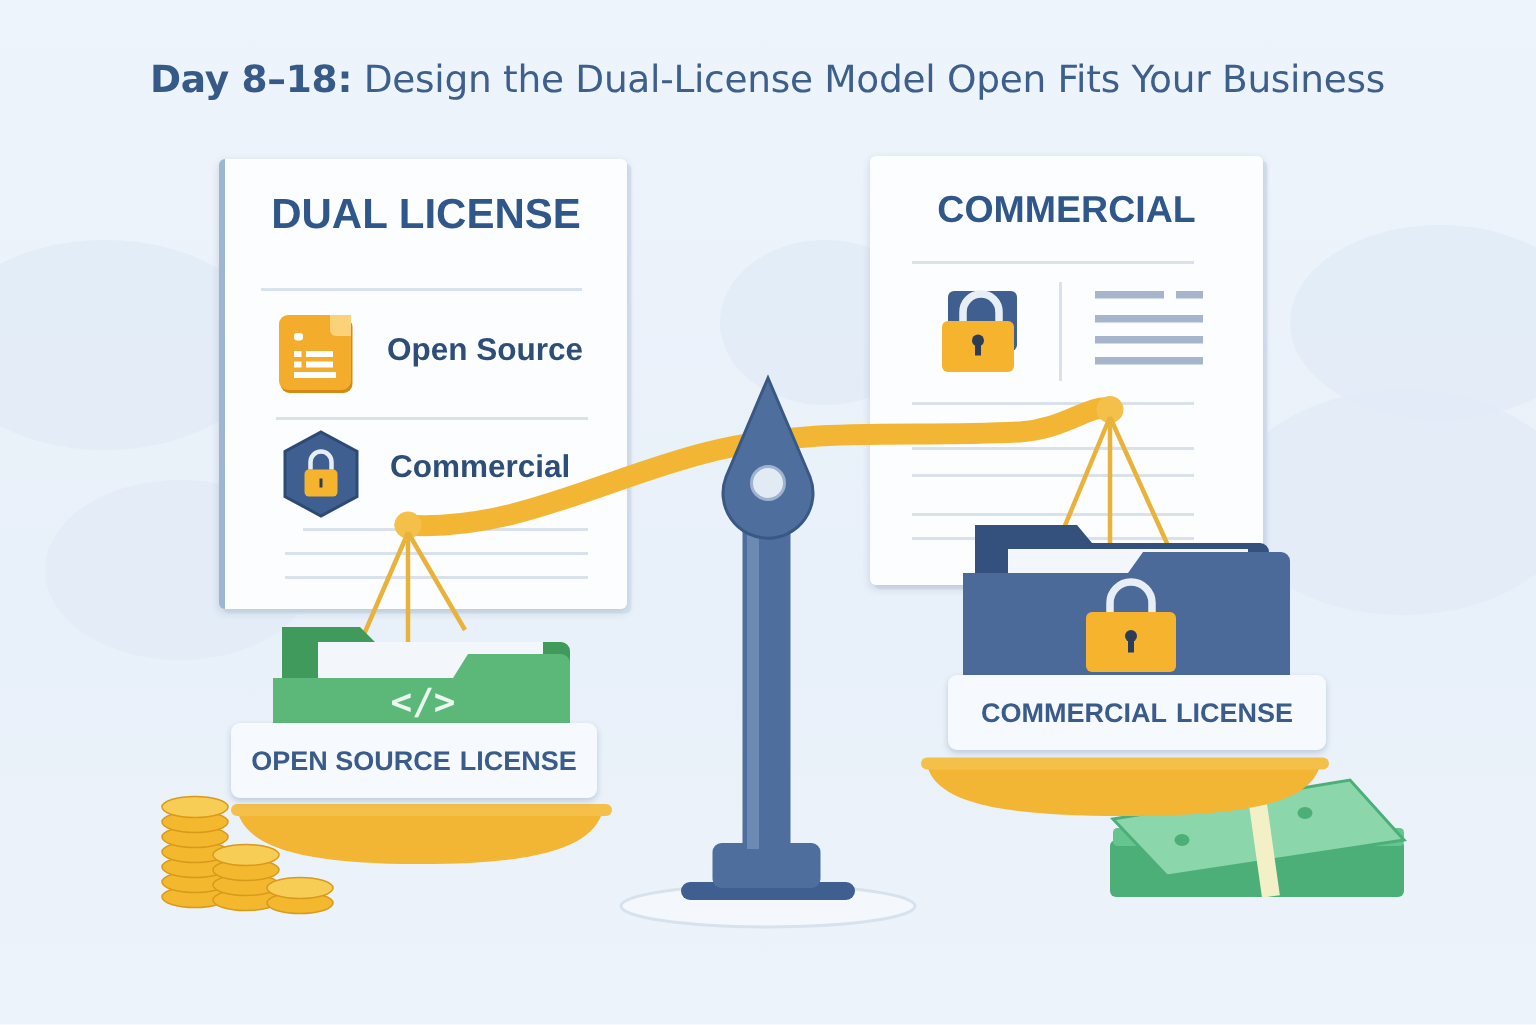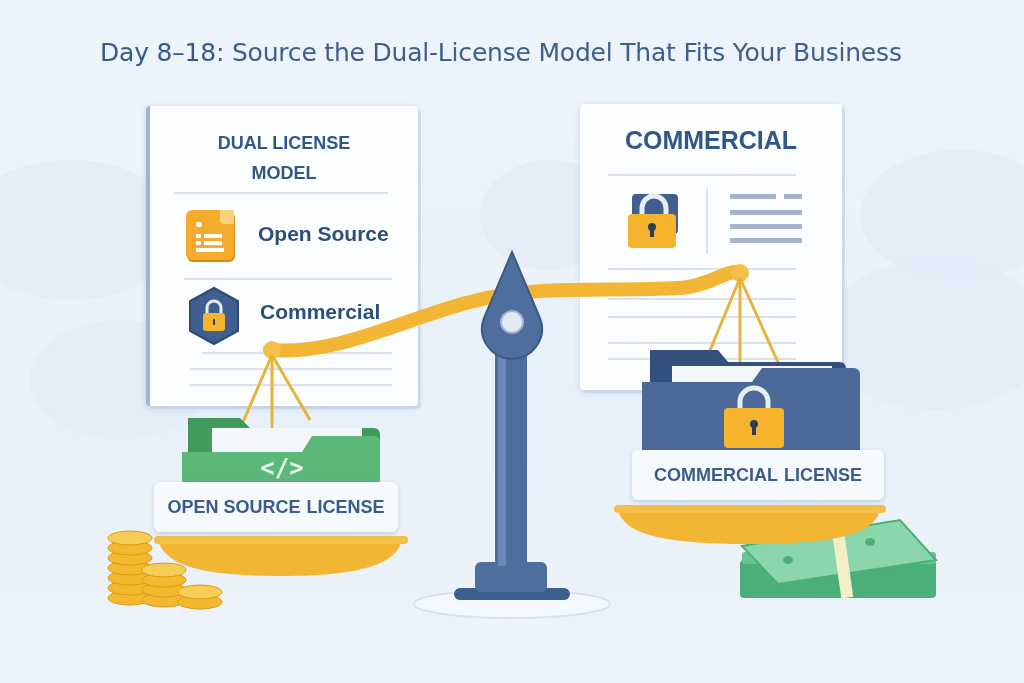--- a/index.html
+++ b/index.html
@@ -7,21 +7,21 @@
     width:1024px; height:683px; overflow:hidden; position:relative;
     background: linear-gradient(180deg,#eef4fb 0%, #e8f0f9 60%, #edf3fa 100%);
     font-family: "DejaVu Sans", sans-serif;
   }
   .abs { position:absolute; }
   .cloud { position:absolute; background:#e1ebf6; border-radius:50%; opacity:.8; }
   .title {
     left:100px; top:38px; font-size:25px; color:#3c5f8c; white-space:nowrap;
     font-family:"DejaVu Sans", sans-serif; letter-spacing:-0.2px;
   }
-  .title b { color:#365a87; font-weight:400; }
+  .title b { color:#365a87; font-weight:700; }
   .title span.rest { font-weight:400; }
 
   
   .doc { position:absolute; background:#fbfdff; border-radius:4px;
     box-shadow: 0 2px 6px rgba(60,90,130,.2), 3px 3px 0 #d9e4f0; }
   .doc-left { left:146px; top:106px; width:268px; height:300px; border-left:4px solid #9db6d2; }
   .doc-right { left:580px; top:104px; width:262px; height:286px; }
   .doc-title { position:absolute; left:0; right:0; text-align:center; color:#30578a; font-weight:700;
     font-family:"Liberation Sans", sans-serif; }
   .hline { position:absolute; height:2px; background:#d8e1ec; }
@@ -41,27 +41,26 @@
 <body>
 
 <div class="cloud" style="left:-40px;top:160px;width:220px;height:140px;"></div>
 <div class="cloud" style="left:30px;top:320px;width:180px;height:120px;"></div>
 <div class="cloud" style="left:860px;top:150px;width:200px;height:130px;"></div>
 <div class="cloud" style="left:820px;top:260px;width:230px;height:150px;"></div>
 <div class="cloud" style="left:480px;top:160px;width:140px;height:110px;"></div>
 
 <div class="abs title">
   <b>Day 8–18:</b>
-  <span class="rest">Source the Dual-License Model That Fits Your Business</span>
+  <span class="rest">Design the Dual-License Model Open Fits Your Business</span>
 </div>
 
 <div class="doc doc-left">
-  <div class="doc-title" style="top:22px;font-size:18px;line-height:30px;">
+  <div class="doc-title" style="top:22px;font-size:28px;line-height:30px;">
     <div>DUAL LICENSE</div>
-    <div>MODEL</div>
   </div>
   <div class="hline" style="left:24px;right:30px;top:86px;"></div>
 
   <div class="abs" style="left:36px;top:104px;width:48px;height:50px;background:#f4ac2c;border-radius:6px;box-shadow:1px 2px 0 #d58a16;">
     <div class="abs" style="right:0;top:0;width:14px;height:14px;background:#fbd17a;border-bottom-left-radius:4px;"></div>
     <div class="abs" style="left:10px;top:12px;width:6px;height:5px;background:#fff;border-radius:2px;"></div>
     <div class="abs" style="left:10px;top:24px;width:5px;height:4px;background:#fff;"></div>
     <div class="abs" style="left:18px;top:24px;width:18px;height:4px;background:#fff;"></div>
     <div class="abs" style="left:10px;top:31px;width:5px;height:4px;background:#fff;"></div>
     <div class="abs" style="left:18px;top:31px;width:18px;height:4px;background:#fff;"></div>

